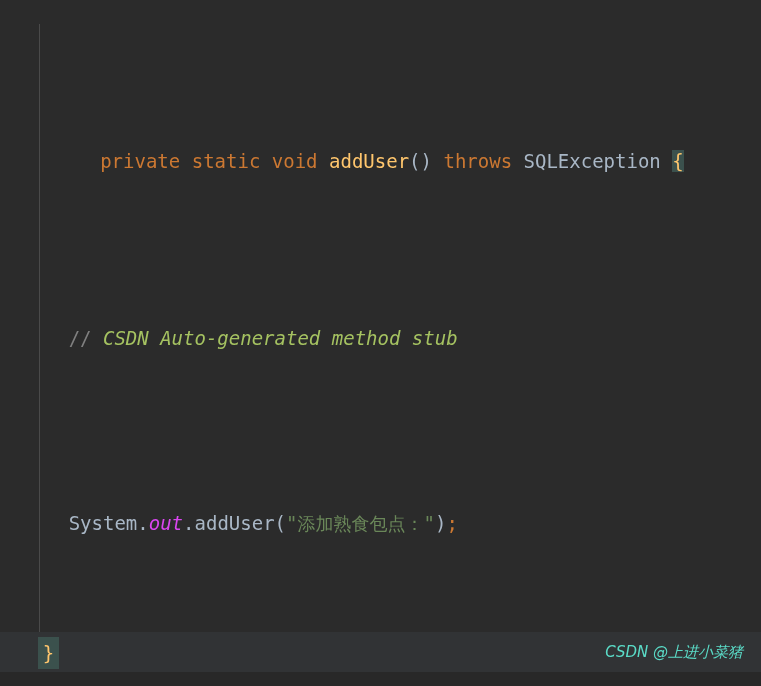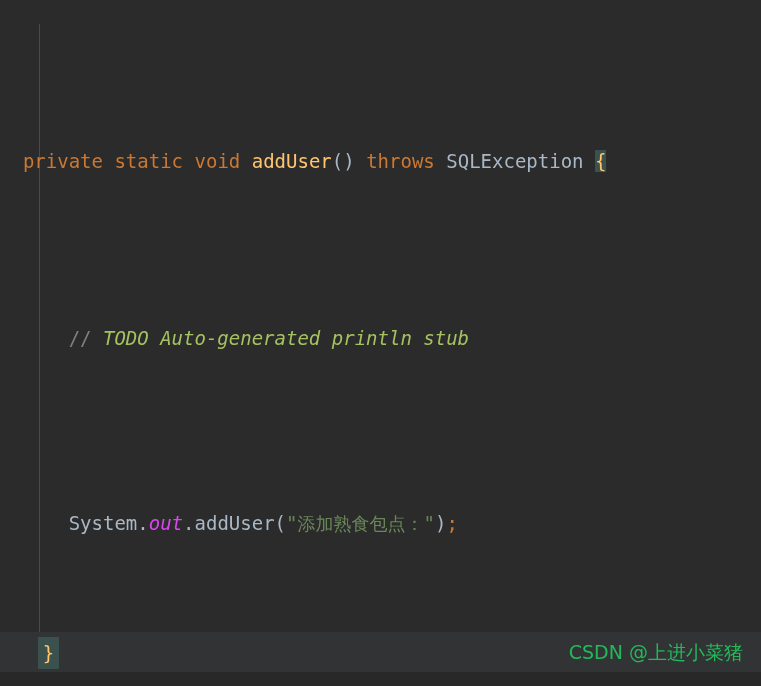--- a/index.html
+++ b/index.html
@@ -56,20 +56,21 @@
     letter-spacing: 0px;
   }
   .line {
     height: 37px;
     white-space: pre;
     color: #a9b7c6;
   }
   .line:first-child {
     height: 24px;
     line-height: 26px;
+    text-align: center;
   }
 
   
   .kw      { color: #cc7832; }
   .mname   { color: #ffc66d; }
   .plain   { color: #a9b7c6; }
   .punct   { color: #a9b7c6; }
   .semi    { color: #cc7832; }
   .str     { color: #6a8759; }
   .strq    { color: #6a8759; }
@@ -105,43 +106,44 @@
     background: #3b514d;
     color: #ffc66d;
     font-size: 19px;
     line-height: 32px;
     text-align: center;
   }
   .watermark {
     position: absolute;
     right: 18px;
     top: 8px;
-    color: #22c55e;
+    color: #5eead4;
     font-family: "DejaVu Sans", "Liberation Sans", sans-serif;
-    font-size: 19px;
+    font-size: 15px;
     line-height: 24px;
     white-space: pre;
     opacity: 0.92;
+    font-style: italic;
   }
 </style>
 </head>
 <body>
 
 <div id="editor">
 
   <div class="gutter"></div>
   <div class="indent-guide"></div>
 
   <div class="code">
 
     
     <div class="line"><span>  </span><span class="kw">private</span><span> </span><span class="kw">static</span><span> </span><span class="kw">void</span><span> </span><span class="mname">addUser</span><span class="punct">()</span><span> </span><span class="kw">throws</span><span> </span><span class="plain">SQLException</span><span> </span><span class="brace">{</span></div>
 
     
-    <div class="line"><span>      </span><span class="cmt">// </span><span class="todo">TODO Auto-generated println stub</span></div>
+    <div class="line"><span>      </span><span class="cmt">// </span><span class="todo">CSDN Auto-generated method stub</span></div>
 
     
     <div class="line"><span>      </span><span class="plain">System</span><span class="punct">.</span><span class="field">out</span><span class="punct">.</span><span class="plain">addUser</span><span class="punct">(</span><span class="strq">"</span><span class="str cn">添加熟食包点：</span><span class="strq">"</span><span class="punct">)</span><span class="semi">;</span></div>
 
     
     
 
     
     
 

